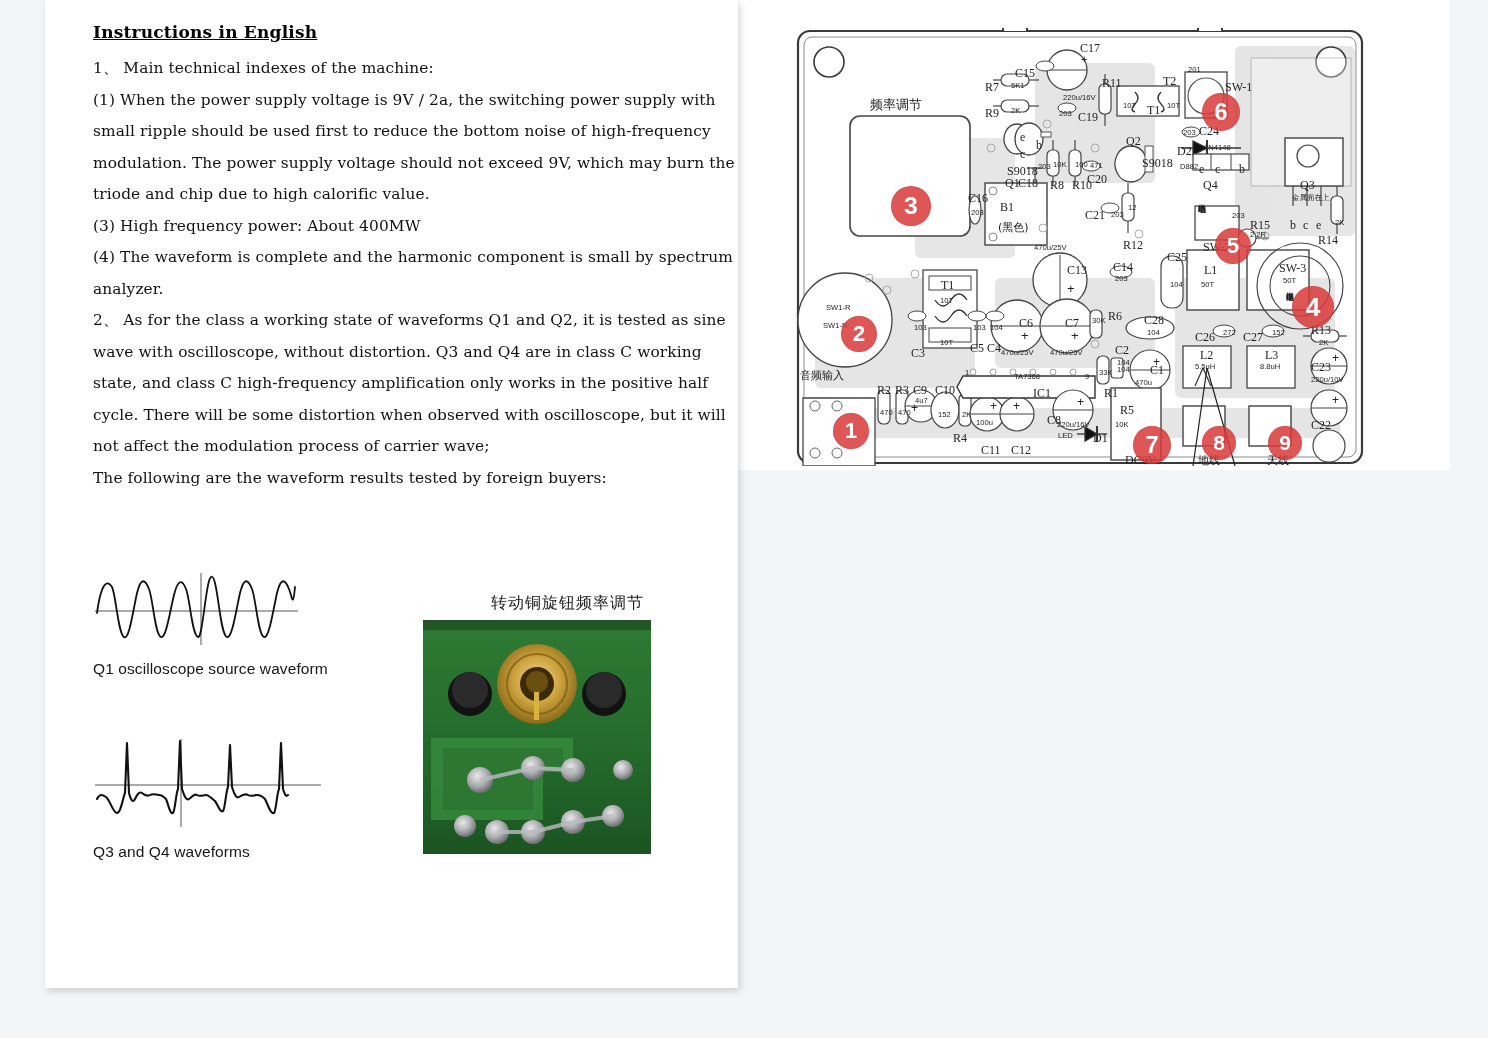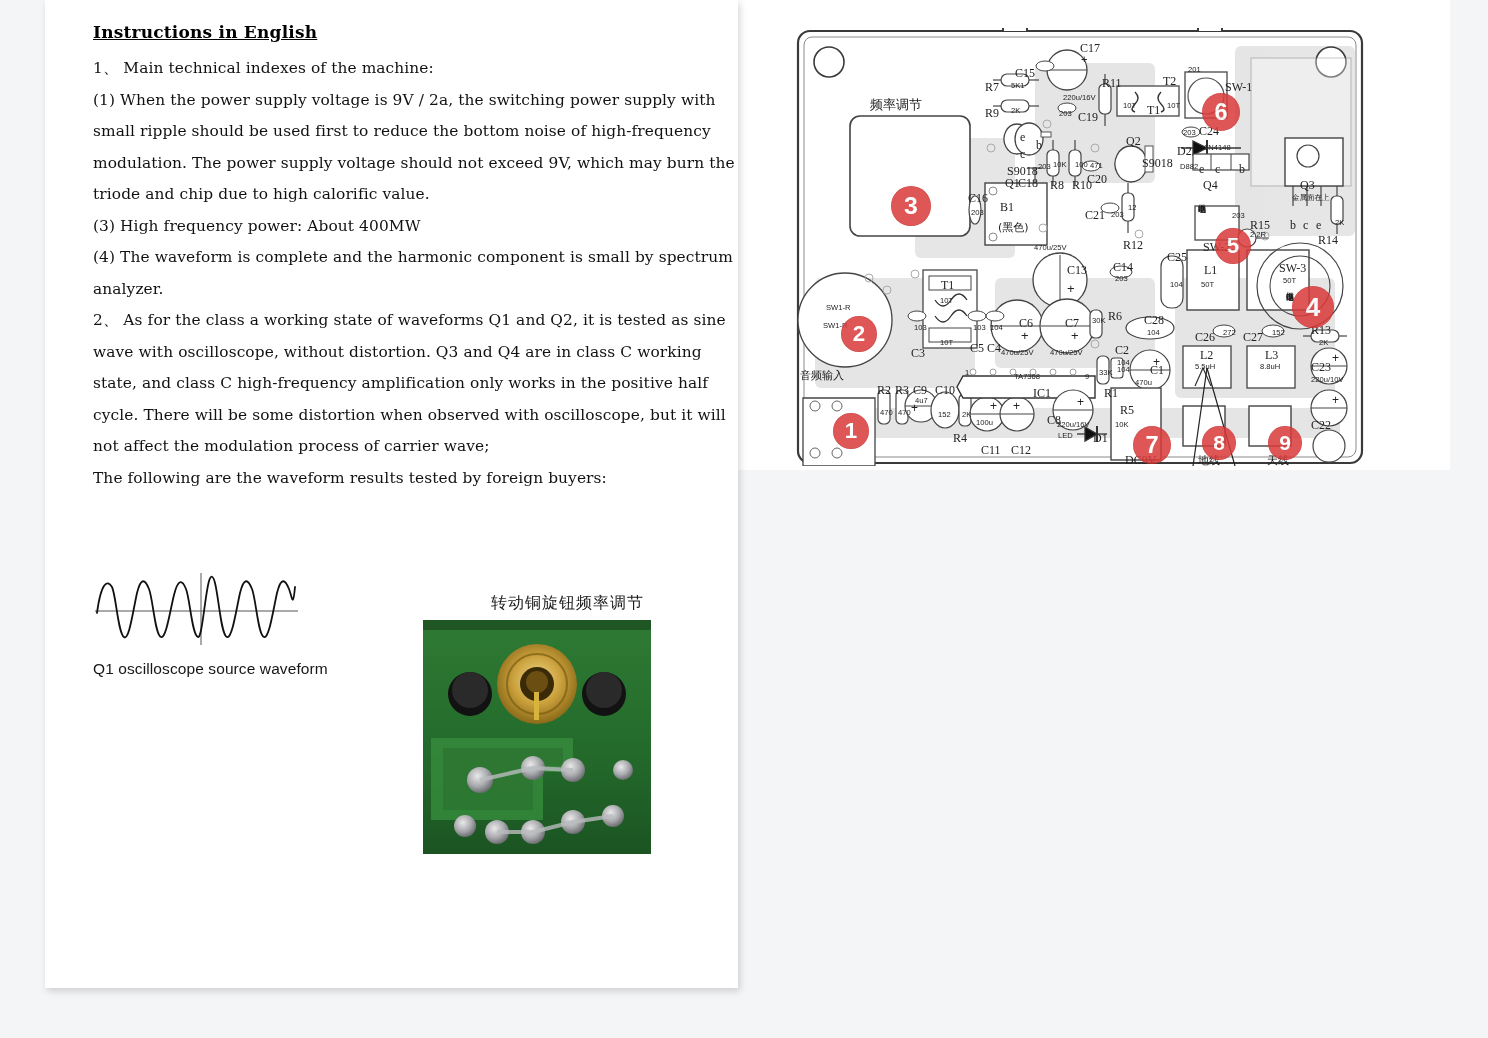--- a/index.html
+++ b/index.html
@@ -105,20 +105,36 @@
         <path d="M4,48 C8,18 14,14 19,22 C23,30 25,68 31,72 C36,76 40,46 44,28
                  C48,12 52,14 56,24 C60,34 62,70 68,72 C73,74 77,46 81,30
                  C85,14 89,14 93,24 C97,34 99,70 105,72 C109,74 112,30 116,16
                  C118,10 120,10 122,18 C126,34 128,70 134,72 C139,74 143,46 147,28
                  C151,12 155,14 159,24 C163,34 165,70 171,72 C176,74 180,46 184,28
                  C188,12 192,14 196,24 C199,32 200,44 202,22" fill="none" stroke="#111" stroke-width="1.8" stroke-linecap="round"></path>
       </svg>
       <span class="wf-cap">Q1 oscilloscope source waveform</span>
     </div>
 
+    <div class="wf-block" style="left:0px;top:168px;">
+      <svg width="235" height="100" viewBox="0 0 235 100">
+        <line x1="2" y1="52" x2="228" y2="52" stroke="#555" stroke-width="1"></line>
+        <line x1="88" y1="6" x2="88" y2="94" stroke="#555" stroke-width="1"></line>
+        <path d="M4,66 C7,60 10,62 13,64 C17,67 20,80 24,80 C28,80 30,64 32,60
+                 L34,10 L36,60 C38,68 40,70 42,66 C44,62 46,58 49,60
+                 C52,62 54,64 57,62 C60,60 63,62 66,62 C69,62 71,64 73,66
+                 C75,70 77,82 80,80 C82,78 83,60 85,56 L87,8 L89,56
+                 C91,62 93,68 96,66 C99,64 101,60 104,62 C107,64 110,62 113,62
+                 C116,62 119,66 122,68 C125,72 127,80 130,78 C132,76 133,58 135,54
+                 L137,12 L139,54 C141,60 143,66 146,64 C149,62 152,60 155,62
+                 C158,64 161,62 164,62 C167,62 170,64 172,66 C175,72 178,82 181,80
+                 C183,78 184,60 186,56 L188,10 L190,56 C192,62 193,64 195,62" fill="none" stroke="#111" stroke-width="2.1" stroke-linejoin="round" stroke-linecap="round"></path>
+      </svg>
+      <span class="wf-cap">Q3 and Q4 waveforms</span>
+    </div>
 
     <div id="photo-block">
       <div class="photo-note-cn">转动铜旋钮频率调节</div>
 
       <svg width="300" height="70" style="position:absolute;left:0;top:28px;pointer-events:none;">
         <line x1="4" y1="16" x2="106" y2="60" stroke="#000" stroke-width="2"></line>
         <polygon points="106,60 92,56 98,46" fill="#000"></polygon>
       </svg>
 
       <div id="photo">

